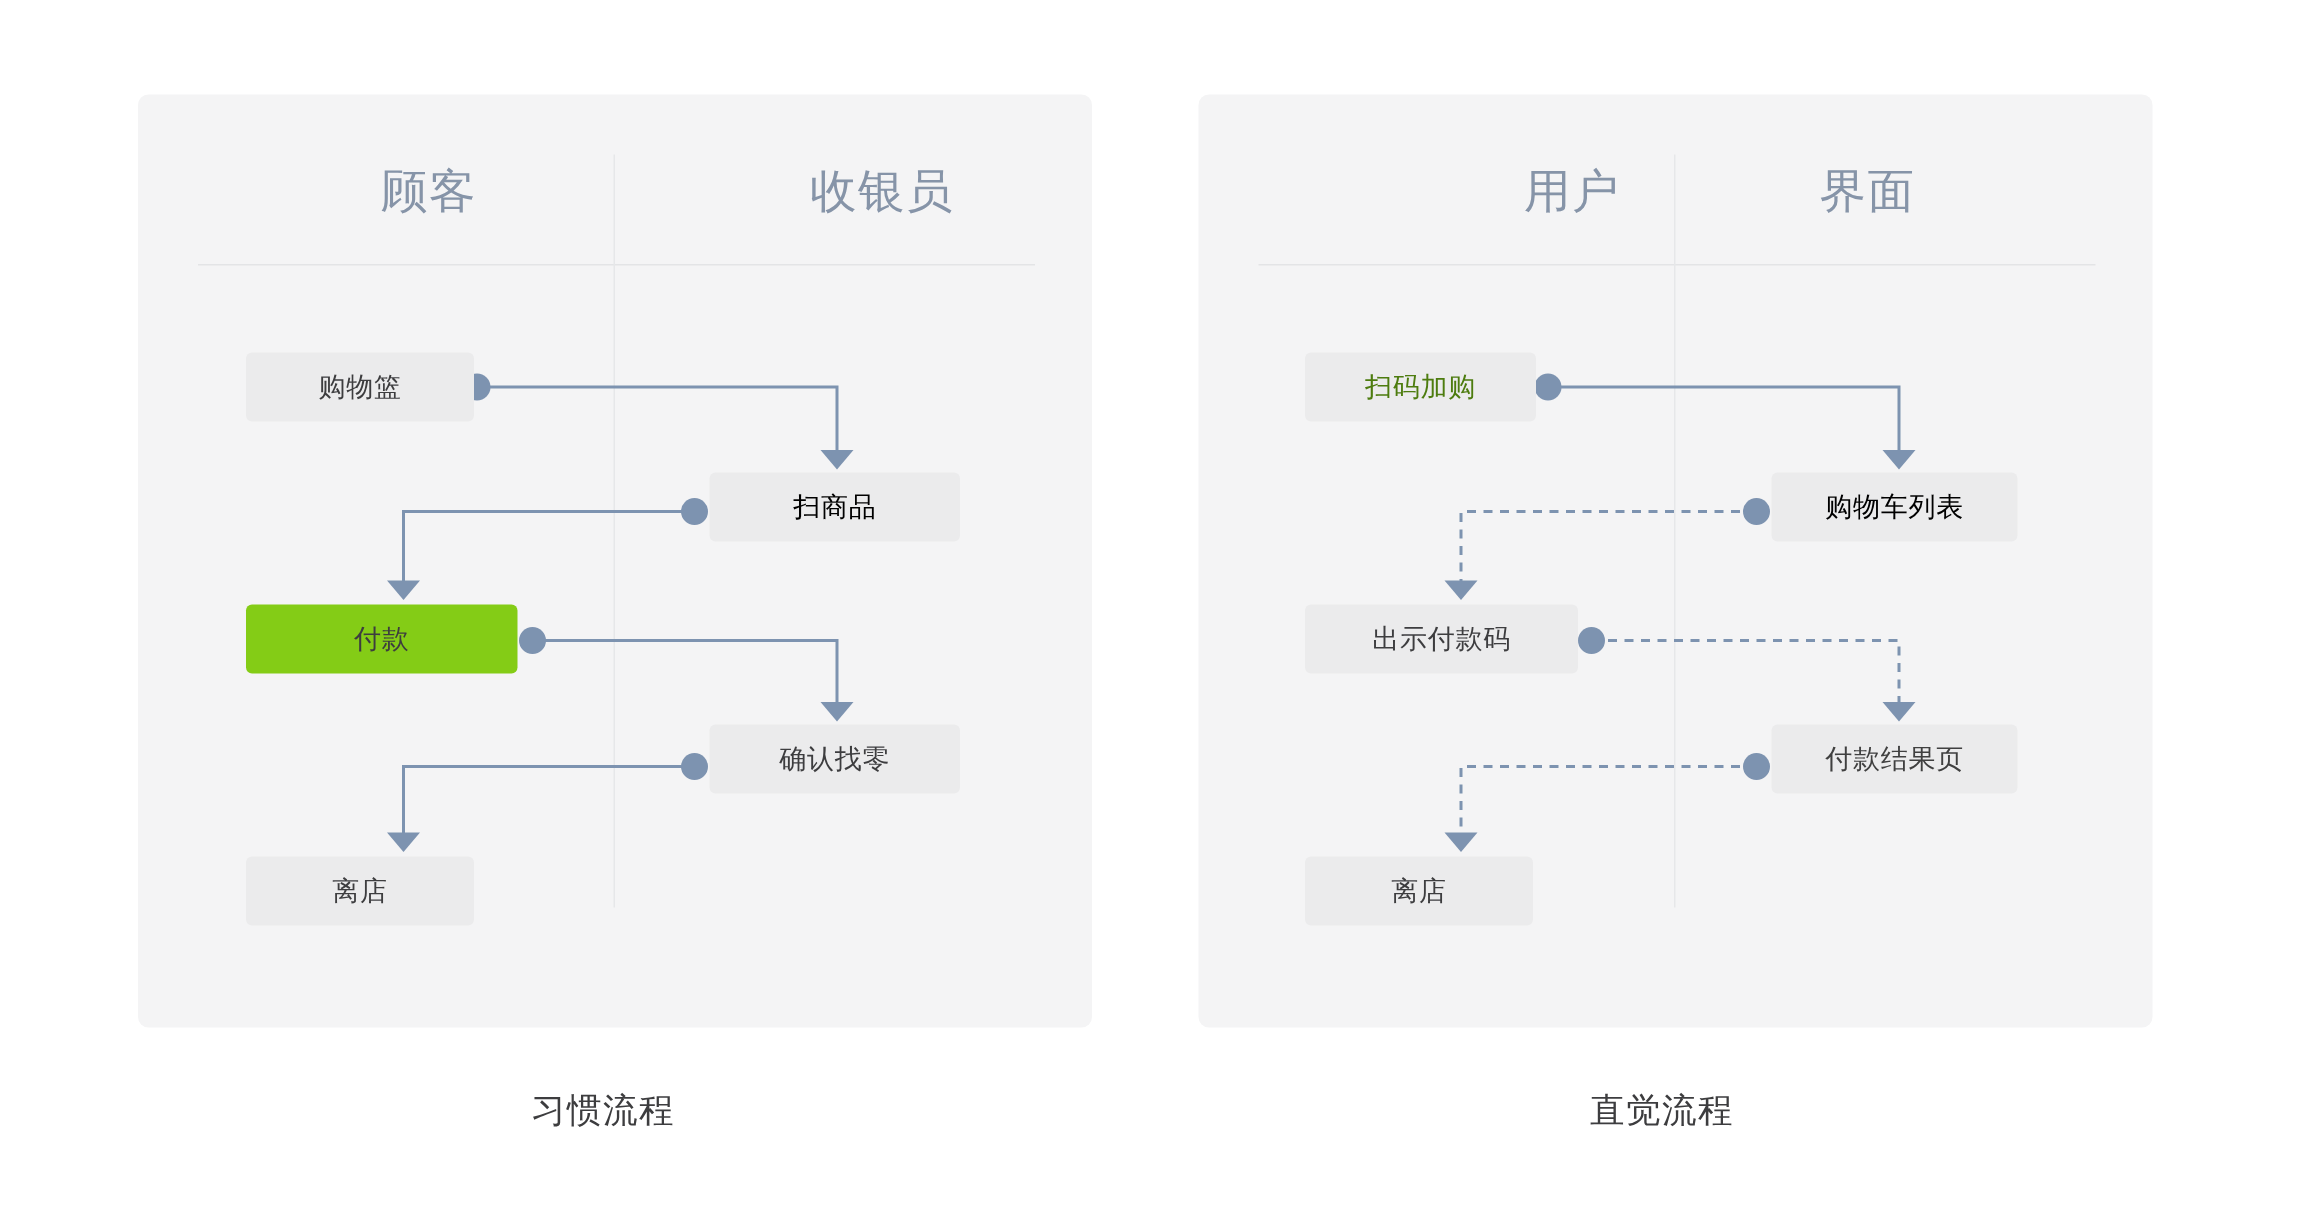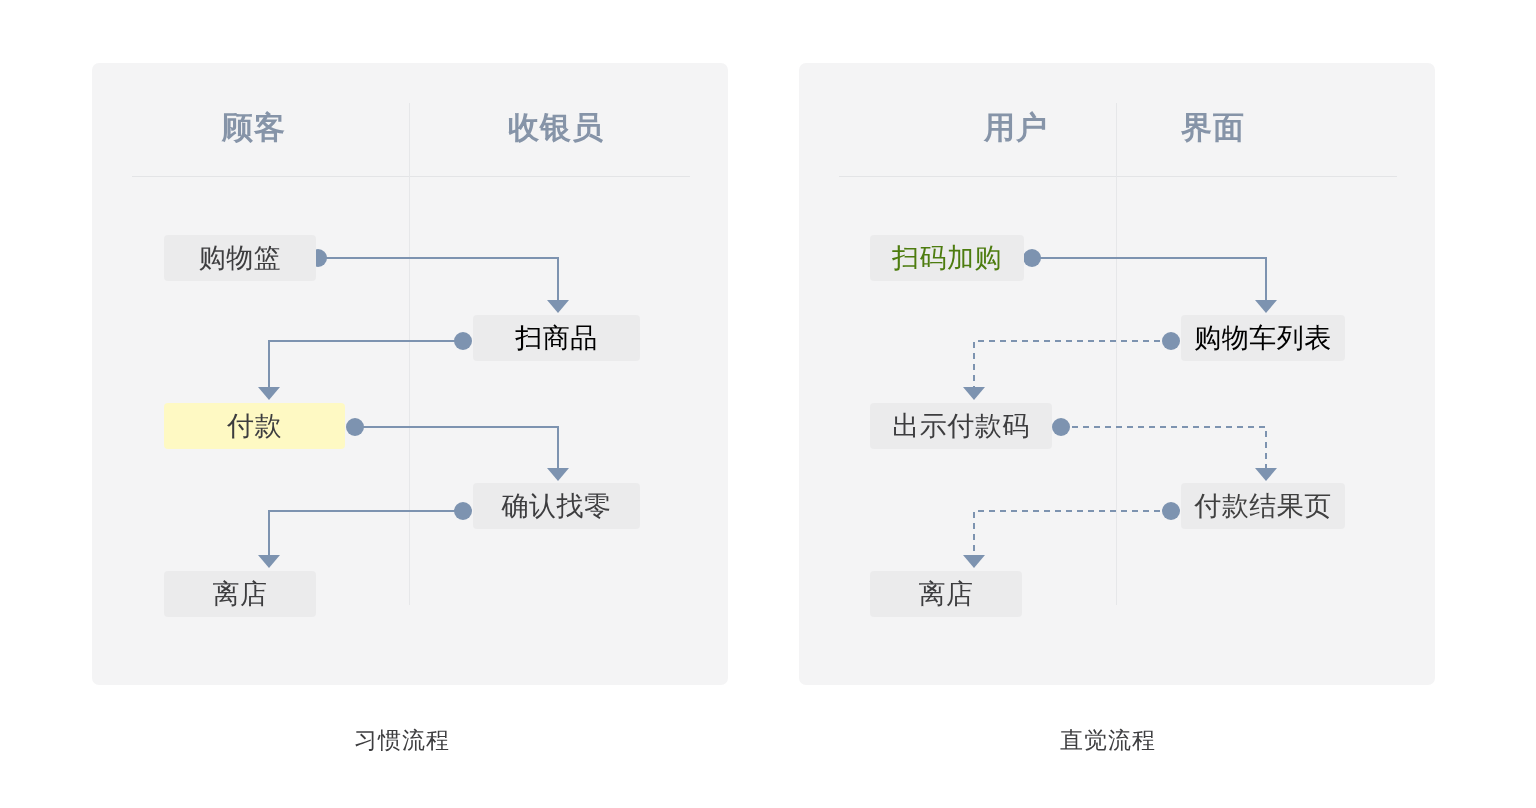--- a/index.html
+++ b/index.html
@@ -32,26 +32,27 @@
     background: #f4f4f5;
     border-radius: 7px;
     width: 100%;
     height: 100%;
   }
 
   .lane-title {
     position: absolute;
     font-size: 31px;
     color: #8694a8;
-    font-weight: 700;
+    font-weight: 400;
     letter-spacing: 1px;
     text-align: center;
     white-space: nowrap;
     transform: translateX(-50%);
     line-height: 1;
+    margin-left: 32px;
   }
 
   .header-rule {
     position: absolute;
     height: 1px;
     background: #e3e4e6;
   }
 
   .lane-divider {
     position: absolute;
@@ -59,21 +60,21 @@
     background: #e6e7e9;
   }
 
   .node {
     position: absolute;
     background: #ebebec;
     border-radius: 4px;
     display: flex;
     align-items: center;
     justify-content: center;
-    font-size: 27px;
+    font-size: 18px;
     color: #3d3d3f;
     letter-spacing: 0.5px;
     white-space: nowrap;
     box-sizing: border-box;
     height: 46px;
   }
 
   .conn-svg {
     position: absolute;
     left: 0; top: 0;
@@ -121,21 +122,21 @@
           <circle cx="263" cy="364" r="9" fill="#7d93b0"></circle>
         </g>
         <g>
           <path d="M 371 448 H 177 V 494" fill="none" stroke="#7d93b0" stroke-width="2"></path>
           <polygon points="166,492 188,492 177,505" fill="#7d93b0"></polygon>
           <circle cx="371" cy="448" r="9" fill="#7d93b0"></circle>
         </g>
       </svg>
       <div class="node" style="left: 72px; top: 172px; width: 152px; background: rgb(235, 235, 236); color: rgb(61, 61, 63);">购物篮</div>
       <div class="node" style="left: 381px; top: 252px; width: 167px; background: rgb(235, 235, 236); color: #000000;">扫商品</div>
-      <div class="node" style="left: 72px; top: 340px; width: 181px; background: #fef9c3; color: rgb(61, 61, 63);">付款</div>
+      <div class="node" style="left: 72px; top: 340px; width: 181px; background: #84cc16; color: rgb(61, 61, 63);">付款</div>
       <div class="node" style="left: 381px; top: 420px; width: 167px; background: rgb(235, 235, 236); color: rgb(61, 61, 63);">确认找零</div>
       <div class="node" style="left: 72px; top: 508px; width: 152px; background: rgb(235, 235, 236); color: rgb(61, 61, 63);">离店</div>
     </div>
     <div class="caption" style="left: 402px; top: 725px; color: rgb(61, 61, 63);">习惯流程</div>
     <div class="panel-wrap" style="left: 799px; top: 63px; width: 636px; height: 622px;">
       <div class="panel" style="background: rgb(244, 244, 245);"></div>
       <div class="lane-title" style="left: 217px; top: 49px; color: rgb(134, 148, 168);">用户</div>
       <div class="lane-title" style="left: 414px; top: 49px; color: rgb(134, 148, 168);">界面</div>
       <div class="header-rule" style="left: 40px; top: 113px; width: 558px; background: rgb(227, 228, 230);"></div>
       <div class="lane-divider" style="left: 317px; top: 40px; height: 502px; background: rgb(230, 231, 233);"></div>

